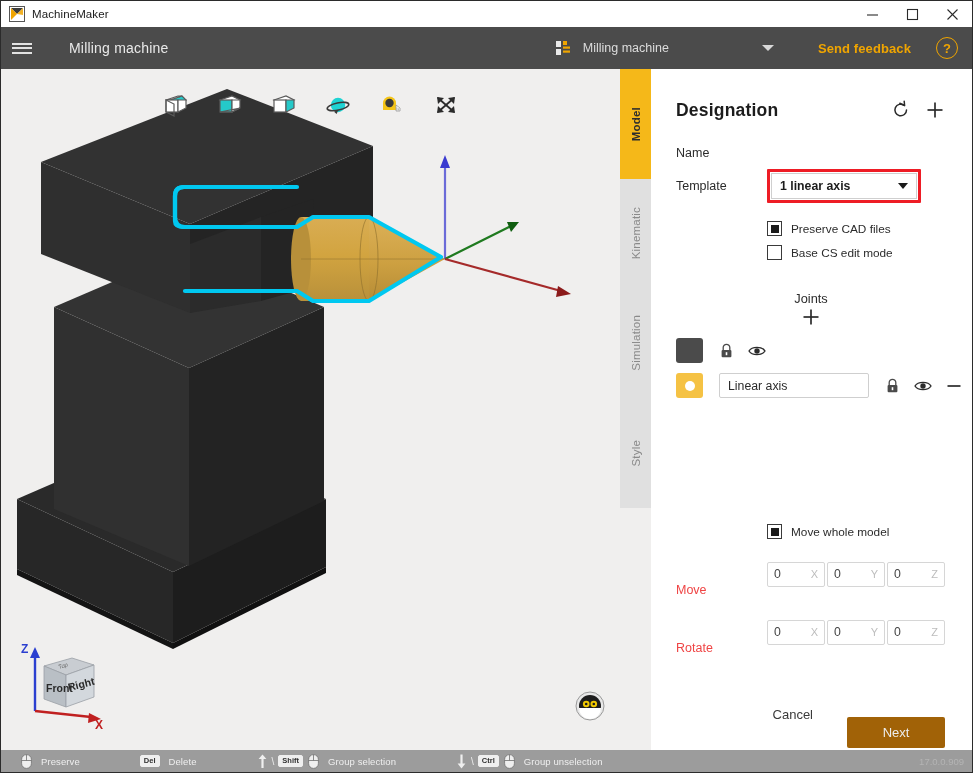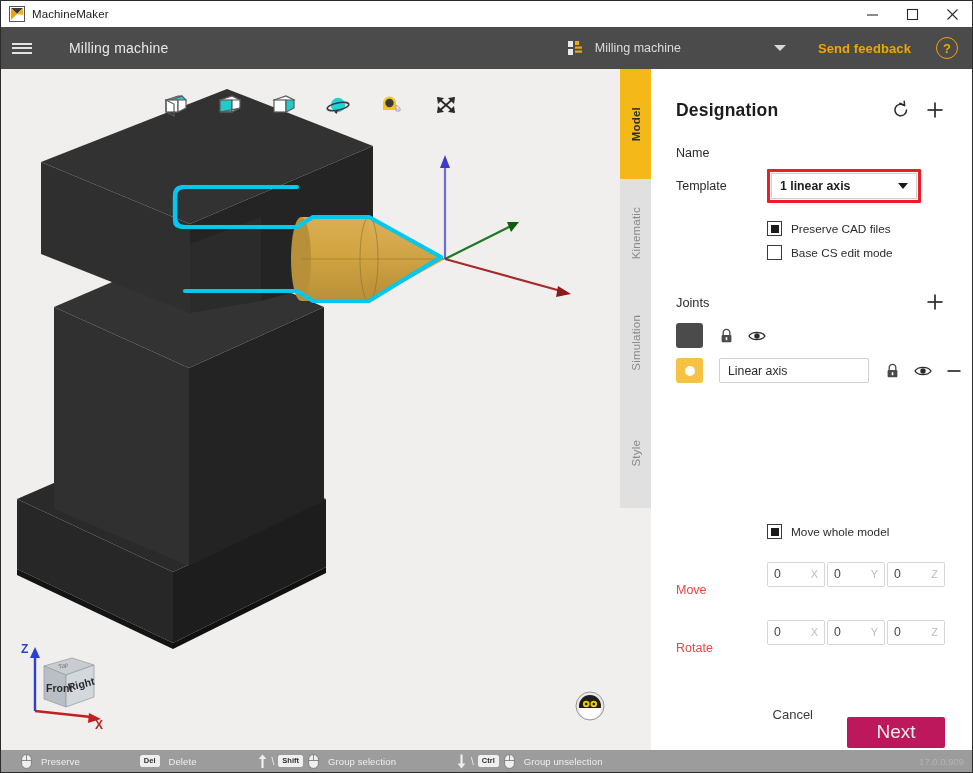--- a/index.html
+++ b/index.html
@@ -77,21 +77,21 @@
   .machine-caret {
     margin-left: 93px; margin-right: 0;
     width: 0; height: 0;
     border-left: 6px solid transparent;
     border-right: 6px solid transparent;
     border-top: 6px solid #d8d8d8;
   }
   .send-feedback {
     font-size: 13px; font-weight: bold;
     color: #f0a500;
-    margin-left: 32px;
+    margin-left: 44px;
     letter-spacing: .1px;
   }
   .help-btn {
     width: 22px; height: 22px; border-radius: 50%;
     border: 1.6px solid #f0a500; color: #f0a500;
     font-size: 13px; font-weight: bold;
     display: flex; align-items: center; justify-content: center;
     margin-left: 25px; margin-right: 14px;
     flex: 0 0 auto;
   }
@@ -218,20 +218,21 @@
     display:flex; align-items:center; justify-content:center;
     flex: 0 0 auto;
   }
   .chkbox.on::after { content:''; width:8px; height:8px; background:#1a1a1a; display:block; }
   .chk-lbl { font-size: 11.8px; color: #2b2b2b; margin-left: 9px; }
 
   .joints-hdr {
     display:flex; align-items:center;
     padding: 0 26px 0 24px;
     margin-top: 31px;
+    flex-direction: column;
   }
   .joints-hdr .t { font-size: 12.8px; color: #2b2b2b; }
   .joints-hdr .sp { flex: 1 1 auto; }
 
   .joint-row { display:flex; align-items:center; padding: 0 0 0 24px; margin-top: 10px; }
   .joint-sw { width: 27px; height: 25px; border-radius: 3px; flex:0 0 auto; display:flex; align-items:center; justify-content:center; }
   .joint-sw.base { background: #4b4b4b; }
   .joint-sw.axis { background: #f5c244; }
   .joint-sw .dot { width: 10px; height: 10px; border-radius:50%; background:#fff; }
   .joint-input {
@@ -269,22 +270,22 @@
     padding-left: 40px;
   }
   .btn-cancel {
     font-size: 13px; color: #3a3a3a;
     padding: 8px 10px;
     background: none; border: none;
   }
   .btn-next {
     margin-left: 24px;
     width: 98px; height: 31px;
-    background: #be185d; color: #ededed;
-    font-size: 19px;
+    background: #a16207; color: #ededed;
+    font-size: 13px;
     border: none; border-radius: 2px;
     display:flex; align-items:center; justify-content:center;margin-top:36px;
   }
 
   
   .statusbar {
     height: 22px; flex: 0 0 22px;
     background: #9c9c9c;
     display: flex; align-items: center;
     color: #e6e6e6; font-size: 9.5px;

